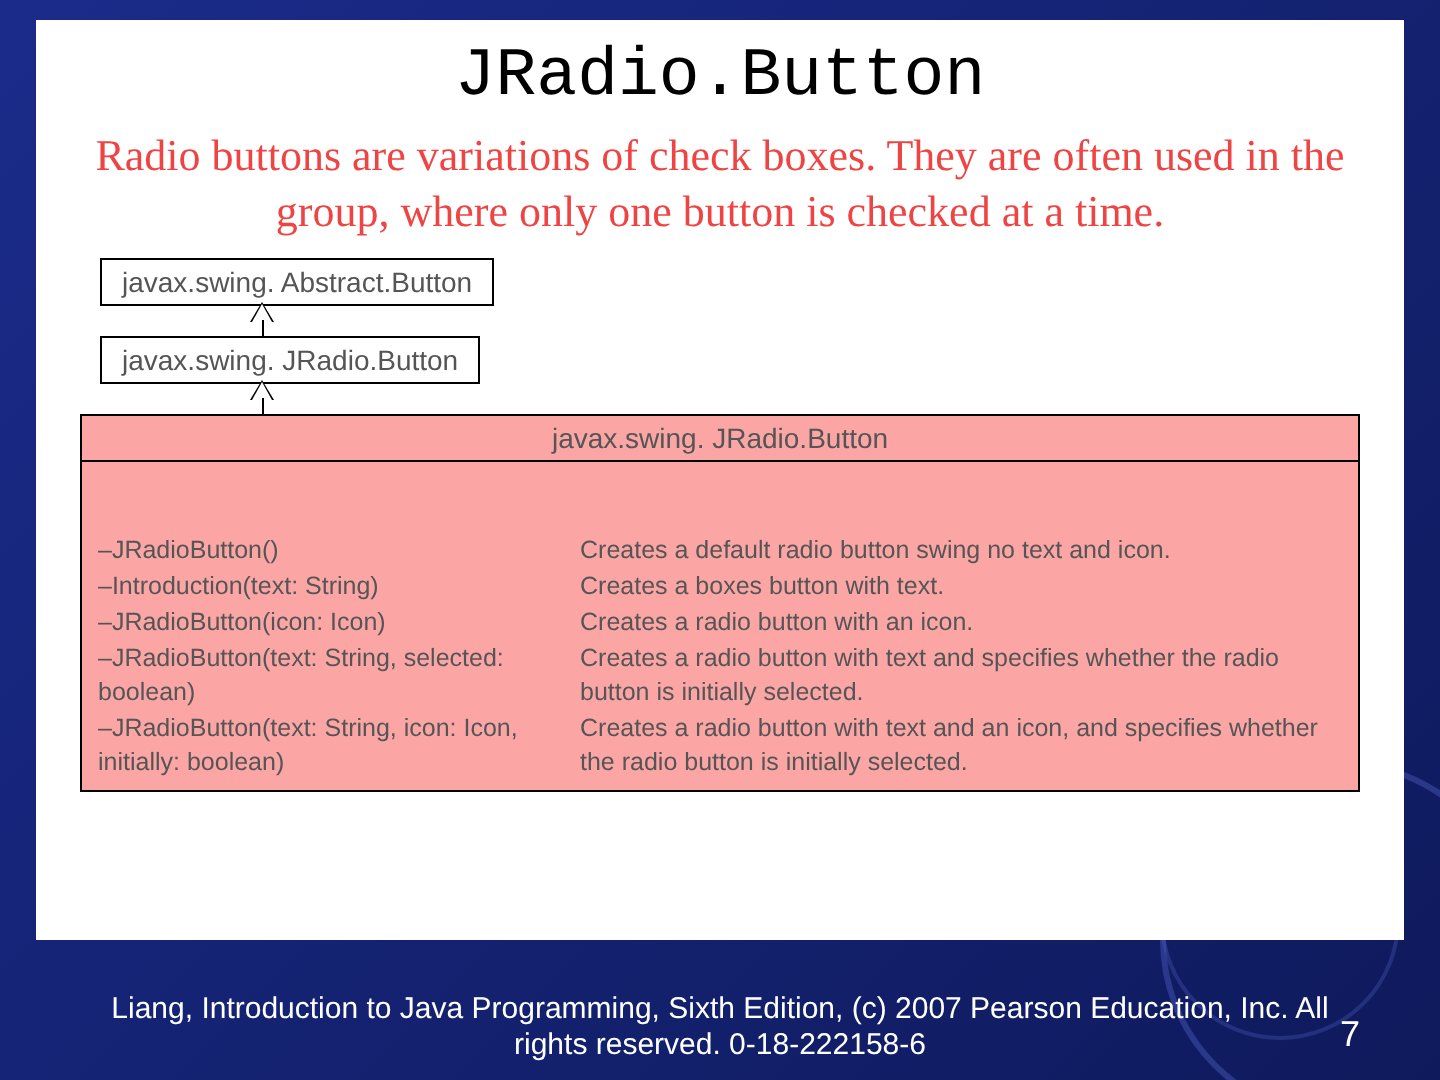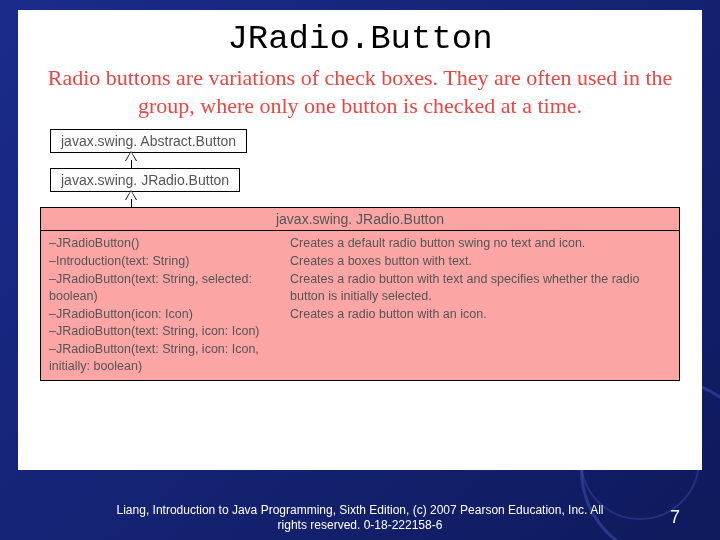--- a/index.html
+++ b/index.html
@@ -96,20 +96,21 @@
   }
   .bigbox .header {
     border-bottom: 1px solid #000;
     padding: 3px 10px;
     font-size: 14px;
     color: #555;
     text-align: center;
   }
   .bigbox .body {
     padding: 4px 8px;
+    margin-top: 32px;
   }
   .row {
     display: flex;
     align-items: flex-start;
     font-size: 12.5px;
     color: #555;
     line-height: 1.35;
     margin-bottom: 1px;
   }
   .sig {
@@ -121,21 +122,21 @@
     padding-left: 6px;
   }
   .footer {
     position: absolute;
     bottom: 8px;
     left: 0;
     width: 100%;
     text-align: center;
     color: #fff;
     font-family: Arial, sans-serif;
-    font-size: 12px;
+    font-size: 15px;
     line-height: 1.2;
   }
   .pagenum {
     position: absolute;
     right: 40px;
     bottom: 12px;
     color: #fff;
     font-family: Arial, sans-serif;
     font-size: 18px;
   }
@@ -167,32 +168,32 @@
       <div class="body">
         <div class="row">
           <div class="sig">–JRadioButton()</div>
           <div class="desc">Creates a default radio button swing no text and icon.</div>
         </div>
         <div class="row">
           <div class="sig">–Introduction(text: String)</div>
           <div class="desc">Creates a boxes button with text.</div>
         </div>
         <div class="row">
+          <div class="sig">–JRadioButton(icon: Icon)</div>
+          <div class="desc">Creates a radio button with an icon.</div>
+        </div>
+        <div class="row">
           <div class="sig">–JRadioButton(text: String, selected: boolean)</div>
           <div class="desc">Creates a radio button with text and specifies whether the radio button is initially selected.</div>
         </div>
         <div class="row">
-          <div class="sig">–JRadioButton(icon: Icon)</div>
-          <div class="desc">Creates a radio button with an icon.</div>
-        </div>
-        <div class="row">
-          <div class="sig">–JRadioButton(text: String, icon: Icon)</div>
         </div>
         <div class="row">
           <div class="sig">–JRadioButton(text: String, icon: Icon, initially: boolean)</div>
+          <div class="desc">Creates a radio button with text and an icon, and specifies whether the radio button is initially selected.</div>
         </div>
       </div>
     </div>
   </div>
 </div>
 
 <div class="footer">
   <span>Liang, Introduction to Java Programming, Sixth Edition, (c) 2007 Pearson Education, Inc. All</span><br>
   <span>rights reserved. 0-18-222158-6</span>
 </div>

